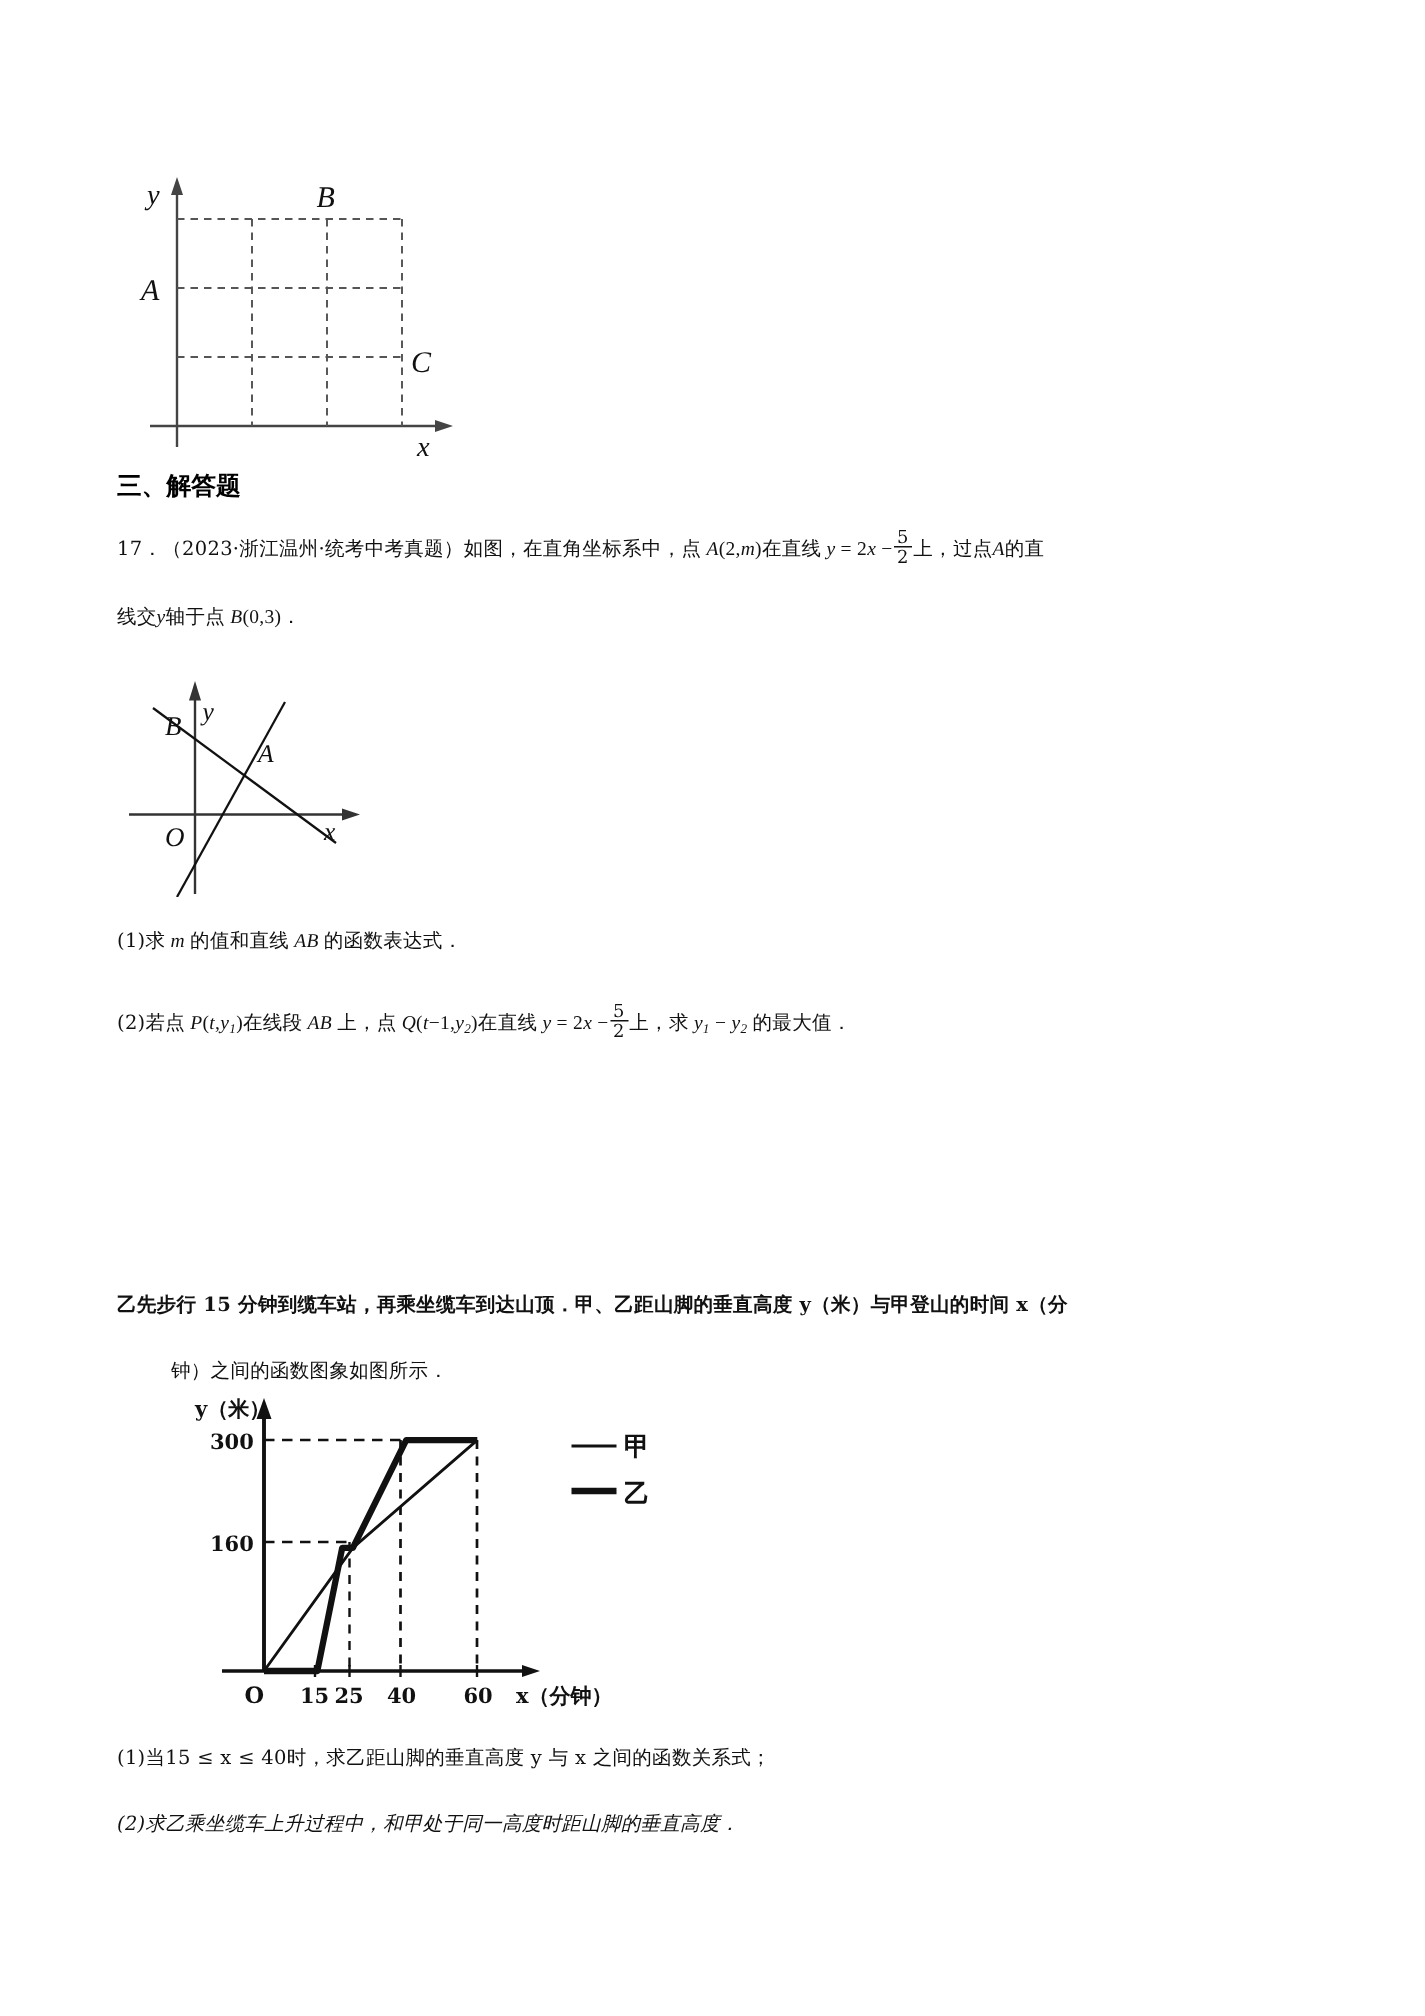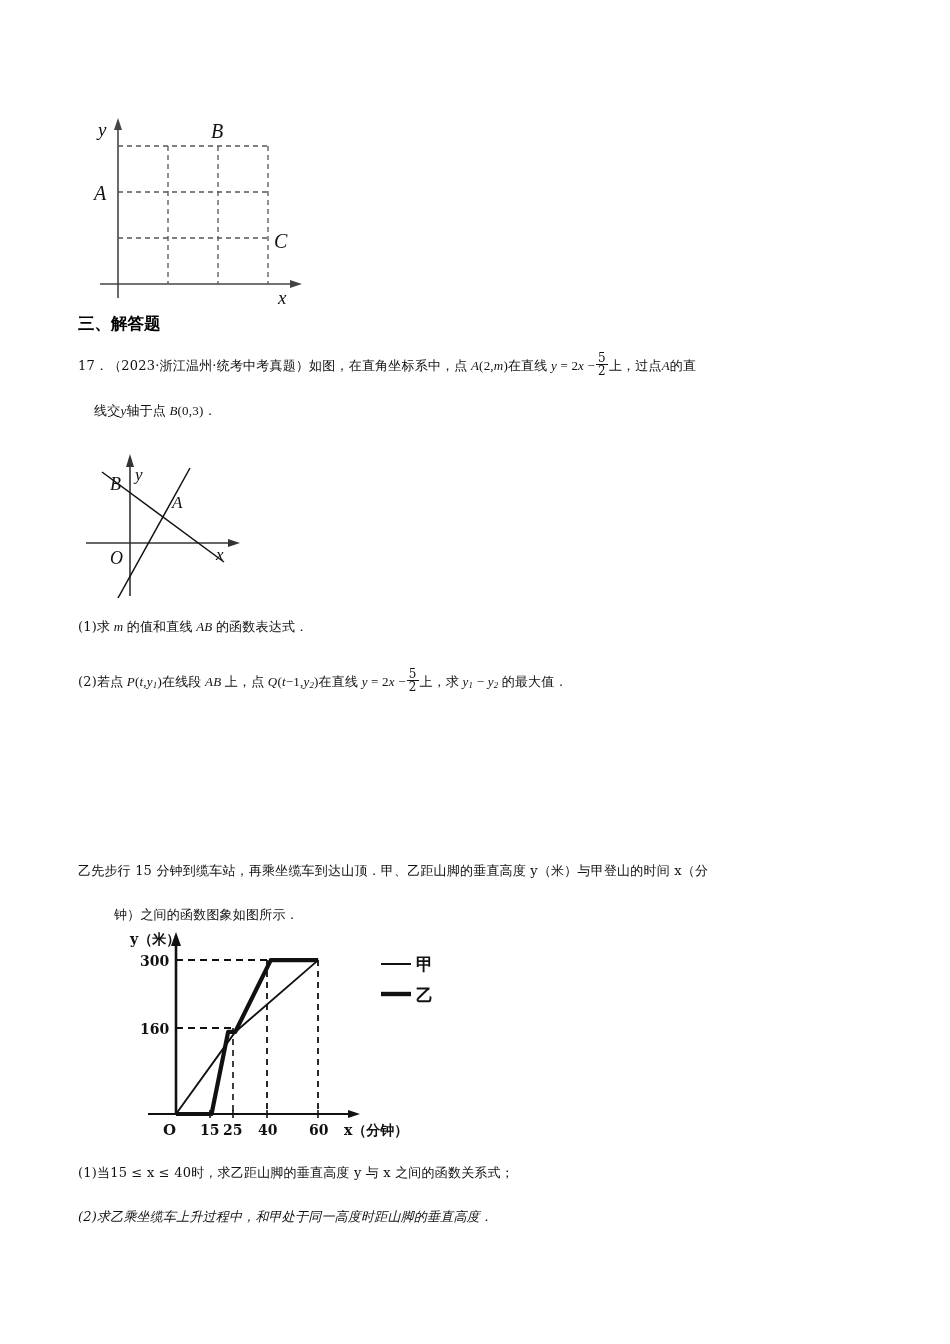--- a/index.html
+++ b/index.html
@@ -99,21 +99,21 @@
       <text x="186" y="140" font-family="Liberation Serif, serif" font-style="italic" font-size="20" fill="#111">C</text>
     </svg>
   </div>
 
   <div class="section-head cn" style="left:78px; top:313px;font-family:Liberation Mono, monospace;">三、解答题</div>
 
   <div class="ptext cn" style="left:78px; top:352px;">
     <span>17．</span><span>（2023·浙江温州·统考中考真题）</span><span>如图，在直角坐标系中，点</span><span class="mathi">&nbsp;A</span><span class="mathup">(2,<span class="mathi">m</span>)</span><span>在直线</span><span class="mathi">&nbsp;y</span><span class="mathup">&nbsp;=&nbsp;2<span class="mathi">x</span>&nbsp;−</span><span class="frac"><span class="num">5</span><span class="den">2</span></span><span>上，过点</span><span class="mathi">A</span><span>的直</span>
   </div>
 
-  <div class="ptext cn" style="left:94px; top:404px;">
+  <div class="ptext cn" style="left:78px; top:404px;">
     <span>线交</span><span class="mathi">y</span><span>轴于点</span><span class="mathi">&nbsp;B</span><span class="mathup">(0,3)</span><span>．</span>
   </div>
 
   <div class="fig" style="left:82px; top:448px;">
     <svg width="190" height="150" viewBox="0 0 190 150">
 
       <line x1="48" y1="148" x2="48" y2="16" stroke="#333" stroke-width="1.6"></line>
       <polygon points="48,6 44,19 52,19" fill="#333"></polygon>
 
       <line x1="4" y1="95" x2="150" y2="95" stroke="#333" stroke-width="1.6"></line>
@@ -133,21 +133,21 @@
 
   <div class="ptext cn" style="left:78px; top:620px;">
     <span>(1)求</span><span class="mathi">&nbsp;m&nbsp;</span><span>的值和直线</span><span class="mathi">&nbsp;AB&nbsp;</span><span>的函数表达式．</span>
   </div>
 
   <div class="ptext cn" style="left:78px; top:668px;">
     <span>(2)若点</span><span class="mathi">&nbsp;P</span><span class="mathup">(<span class="mathi">t</span>,<span class="mathi">y</span><sub class="sb">1</sub>)</span><span>在线段</span><span class="mathi">&nbsp;AB&nbsp;</span><span>上，点</span><span class="mathi">&nbsp;Q</span><span class="mathup">(<span class="mathi">t</span>−1,<span class="mathi">y</span><sub class="sb">2</sub>)</span><span>在直线</span><span class="mathi">&nbsp;y</span><span class="mathup">&nbsp;=&nbsp;2<span class="mathi">x</span>&nbsp;−</span><span class="frac"><span class="num">5</span><span class="den">2</span></span><span>上，求</span><span class="mathup">&nbsp;<span class="mathi">y</span><sub class="sb">1</sub>&nbsp;−&nbsp;<span class="mathi">y</span><sub class="sb">2</sub>&nbsp;</span><span>的最大值．</span>
   </div>
 
 
-  <div class="ptext cn" style="left:78px; top:864px;">乙先步行 15 分钟到缆车站，再乘坐缆车到达山顶．甲、乙距山脚的垂直高度 y（米）与甲登山的时间 x（分</div>
+  <div class="ptext cn" style="left:78px; top:864px;font-weight:bold;">乙先步行 15 分钟到缆车站，再乘坐缆车到达山顶．甲、乙距山脚的垂直高度 y（米）与甲登山的时间 x（分</div>
 
   <div class="ptext cn" style="left:78px; top:908px;margin-left:36px;">钟）之间的函数图象如图所示．</div>
 
   <div class="fig" style="left:128px; top:928px;">
     <svg width="420" height="220" viewBox="0 0 420 220">
 
       <line x1="48" y1="186" x2="48" y2="14" stroke="#111" stroke-width="2.6"></line>
       <polygon points="48,4 43,18 53,18" fill="#111"></polygon>
       <line x1="20" y1="186" x2="222" y2="186" stroke="#111" stroke-width="2.2"></line>
       <polygon points="232,186 220,182 220,190" fill="#111"></polygon>

